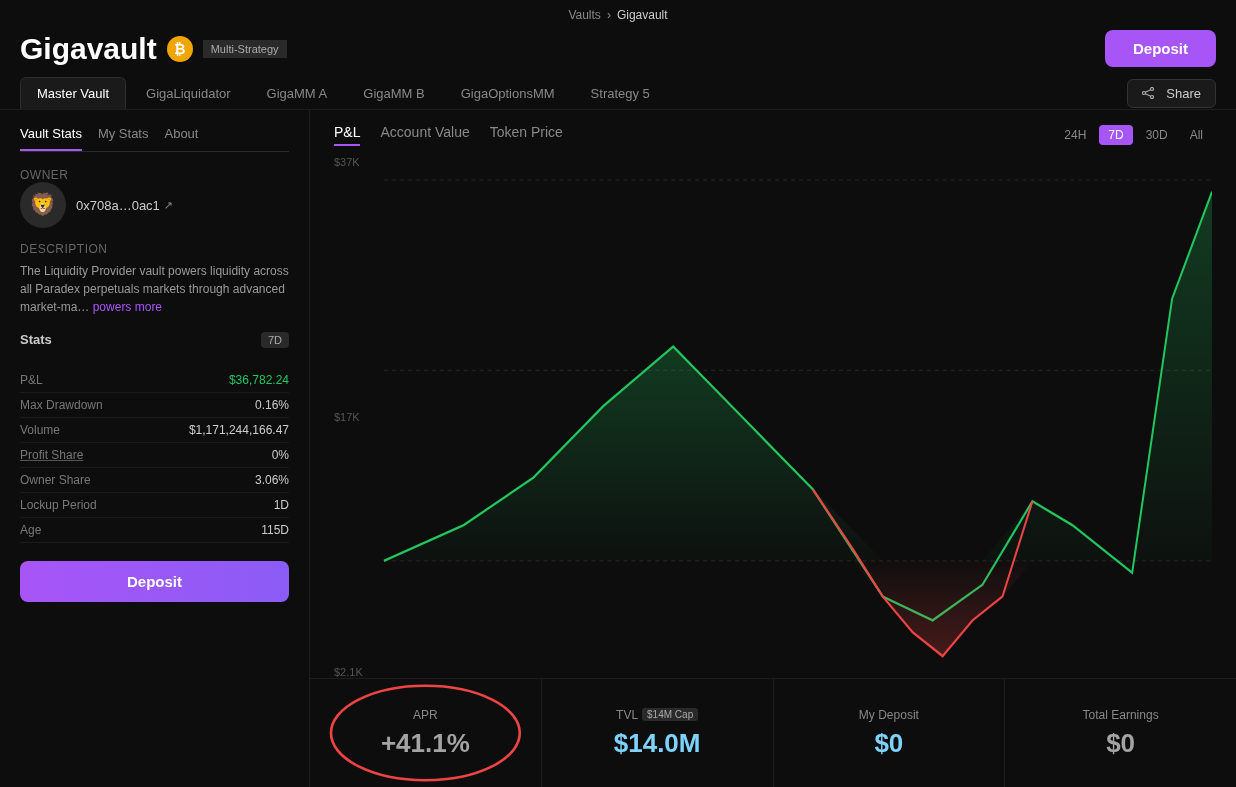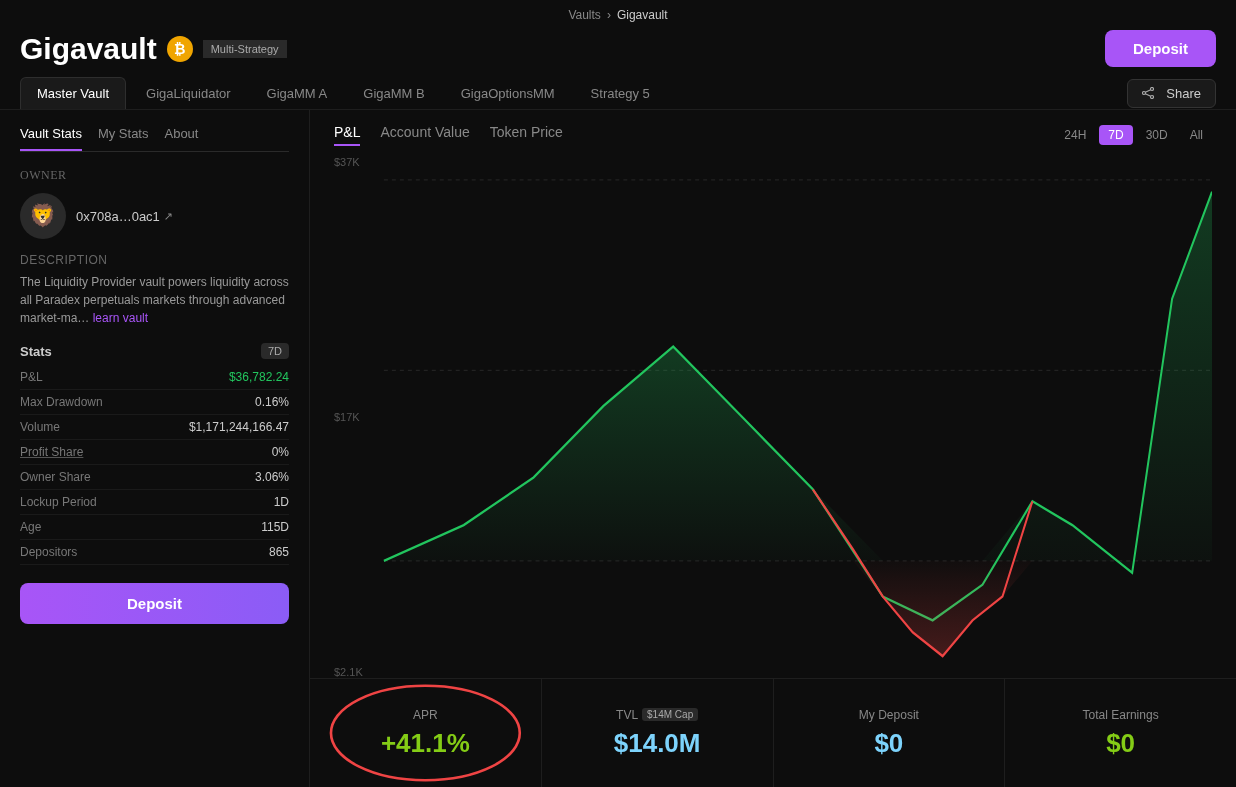--- a/index.html
+++ b/index.html
@@ -136,25 +136,23 @@
       cursor: pointer;
       border-bottom: 2px solid transparent;
     }
     .sidebar-tab.active {
       color: #fff;
       border-bottom: 2px solid #a855f7;
     }
     .section-label {
       font-size: 12px;
       color: #666;
-      margin-bottom: 10px;
       font-weight: 500;
       text-transform: uppercase;
       letter-spacing: 0.5px;
-      font-family: Liberation Serif, serif;
     }
     .owner-row {
       display: flex;
       align-items: center;
       gap: 10px;
       margin-bottom: 14px;
     }
     .avatar {
       width: 46px; height: 46px;
       border-radius: 50%;
@@ -186,24 +184,24 @@
     }
     .learn-more {
       color: #a855f7;
       font-size: 12px;
       cursor: pointer;
     }
 
     
     .stats-header {
       display: flex;
-      align-items: center;
+      align-items: flex-start;
       justify-content: space-between;
       margin-top: 16px;
-      margin-bottom: 6px;
+      margin-bottom: 20px;
     }
     .stats-title {
       font-size: 13px;
       font-weight: 600;
       color: #ccc;
     }
     .stats-badge {
       background: #2a2a2a;
       color: #aaa;
       font-size: 11px;
@@ -328,21 +326,21 @@
       background: #2a2a2a;
       color: #aaa;
       padding: 1px 5px;
       border-radius: 3px;
     }
     .bottom-stat-value {
       font-size: 26px;
       font-weight: 700;
       color: #7dd3fc;
     }
-    .bottom-stat-value.green { color: #84cc16; }
+    .bottom-stat-value.green { color: #a3a3a3; }
     .bottom-stat.apr-stat {
       position: relative;
     }
 
     
     .y-labels {
       position: absolute;
       left: 24px;
       top: 0;
       height: 100%;
@@ -409,21 +407,21 @@
       <div class="avatar">🦁</div>
       <div class="owner-address">
         <span>0x708a…0ac1</span>
         <span class="ext-link-icon">↗</span>
       </div>
     </div>
 
     <div class="description-label">Description</div>
     <p class="description-text">
       <span>The Liquidity Provider vault powers liquidity across all Paradex perpetuals markets through advanced market-ma…</span>
-      <span class="learn-more">learn vault</span>
+      <span class="learn-more">powers more</span>
     </p>
 
     <div class="stats-header">
       <span class="stats-title">Stats</span>
       <span class="stats-badge">7D</span>
     </div>
 
     <div>
       <div class="stat-row">
         <span class="stat-key">P&amp;L</span>
@@ -445,24 +443,20 @@
         <span class="stat-key">Owner Share</span>
         <span class="stat-val">3.06%</span>
       </div>
       <div class="stat-row">
         <span class="stat-key">Lockup Period</span>
         <span class="stat-val">1D</span>
       </div>
       <div class="stat-row">
         <span class="stat-key">Age</span>
         <span class="stat-val">115D</span>
-      </div>
-      <div class="stat-row">
-        <span class="stat-key">Depositors</span>
-        <span class="stat-val">865</span>
       </div>
     </div>
 
     <button class="deposit-btn-sidebar">Deposit</button>
   </div>
 
   <div class="chart-area">
     <div class="chart-top-bar">
       <div class="chart-tabs">
         <span class="chart-tab active">P&amp;L</span>

